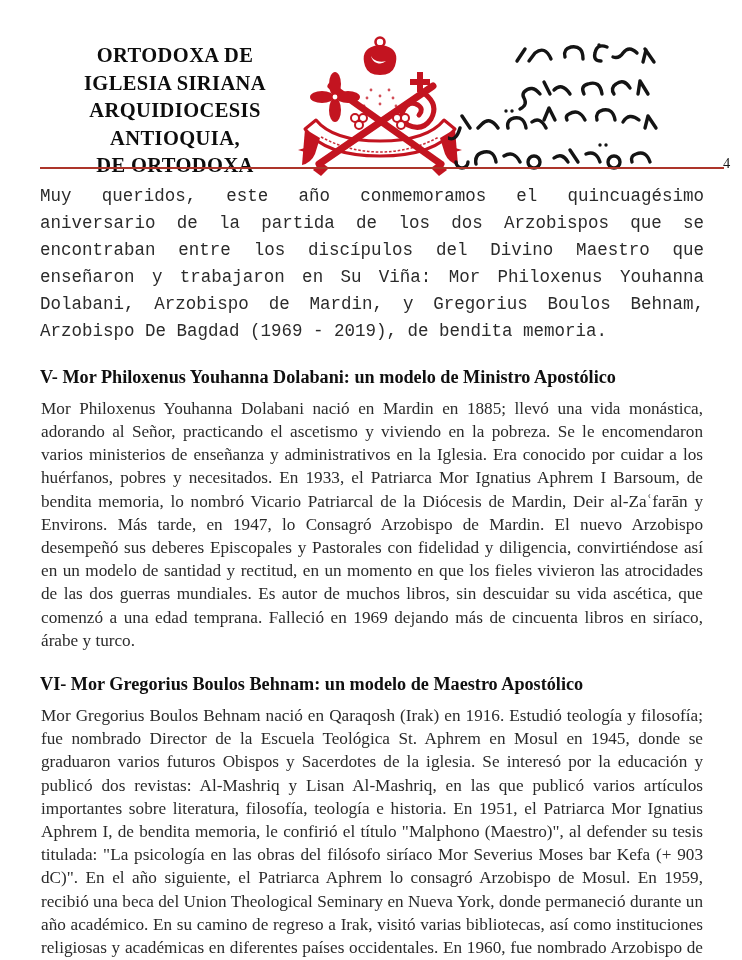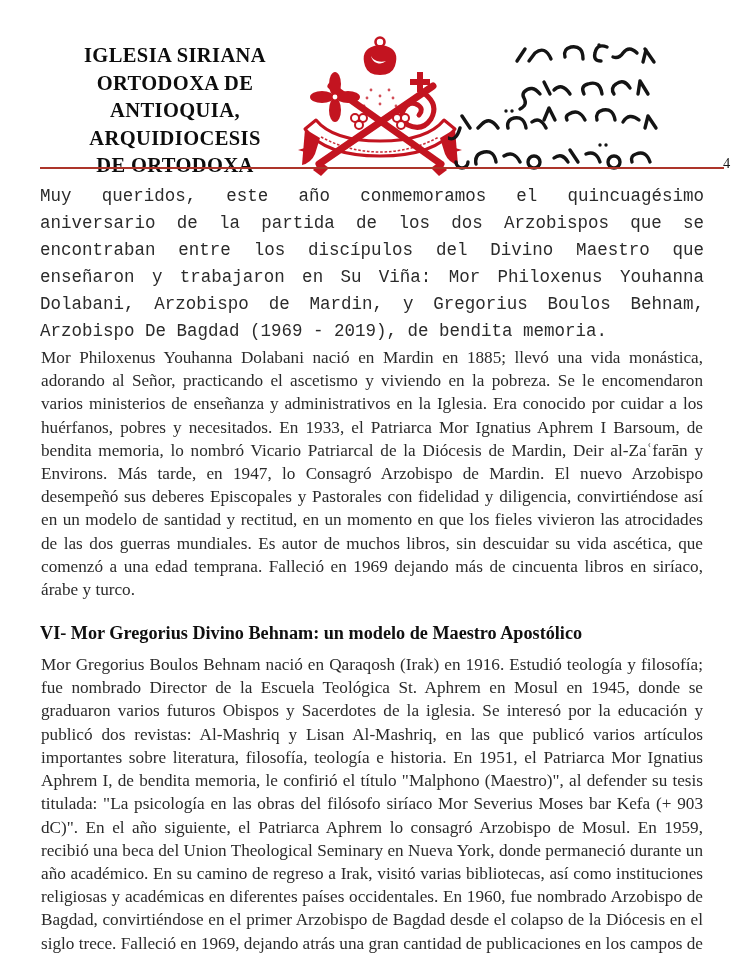--- a/index.html
+++ b/index.html
@@ -51,24 +51,24 @@
     font-size:17.2px;line-height:23.2px;
     text-align:justify;
   }
 </style>
 </head>
 <body>
 
 <div class="page">
 
   <div class="org-name">
+    <div>ORTODOXA DE</div>
     <div>IGLESIA SIRIANA</div>
-    <div>ORTODOXA DE</div>
+    <div>ARQUIDIOCESIS</div>
     <div>ANTIOQUIA,</div>
-    <div>ARQUIDIOCESIS</div>
     <div>DE ORTODOXA</div>
   </div>
 
   <div class="emblem">
     <svg width="166" height="142" viewBox="0 0 166 142" xmlns="http://www.w3.org/2000/svg">
 
       <path d="M8,95 q20,27 75,27 q55,0 75,-27 l-11,-9 q-17,21 -64,21 q-47,0 -64,-21 z" fill="#ffffff" stroke="#c31420" stroke-width="3" stroke-linejoin="round"></path>
       <path d="M8,95 l-3,36 q9,-2 13,-11 l5,-16 z" fill="#c31420"></path>
       <path d="M158,95 l3,36 q-9,-2 -13,-11 l-5,-16 z" fill="#c31420"></path>
       <path d="M24,103 q28,15 59,15 q31,0 59,-15" fill="none" stroke="#c31420" stroke-width="1.5" stroke-dasharray="2.6,1.8" opacity="0.9"></path>
@@ -143,19 +143,20 @@
       </g>
     </svg>
   </div>
 
   <div class="header-rule"></div>
   <div class="page-number">4</div>
 
   <div class="content">
     <p class="intro">Muy queridos, este año conmemoramos el quincuagésimo aniversario de la partida de los dos Arzobispos que se encontraban entre los discípulos del Divino Maestro que enseñaron y trabajaron en Su Viña: Mor Philoxenus Youhanna Dolabani, Arzobispo de Mardin, y Gregorius Boulos Behnam, Arzobispo De Bagdad (1969 - 2019), de bendita memoria.</p>
 
+    <h3 class="section-heading">V- Mor Philoxenus Youhanna Dolabani: un modelo de Ministro Apostólico</h3>
     <p class="section-text">Mor Philoxenus Youhanna Dolabani nació en Mardin en 1885; llevó una vida monástica, adorando al Señor, practicando el ascetismo y viviendo en la pobreza. Se le encomendaron varios ministerios de enseñanza y administrativos en la Iglesia. Era conocido por cuidar a los huérfanos, pobres y necesitados. En 1933, el Patriarca Mor Ignatius Aphrem I Barsoum, de bendita memoria, lo nombró Vicario Patriarcal de la Diócesis de Mardin, Deir al-Zaʿfarān y Environs. Más tarde, en 1947, lo Consagró Arzobispo de Mardin. El nuevo Arzobispo desempeñó sus deberes Episcopales y Pastorales con fidelidad y diligencia, convirtiéndose así en un modelo de santidad y rectitud, en un momento en que los fieles vivieron las atrocidades de las dos guerras mundiales. Es autor de muchos libros, sin descuidar su vida ascética, que comenzó a una edad temprana. Falleció en 1969 dejando más de cincuenta libros en siríaco, árabe y turco.</p>
 
-    <h3 class="section-heading">VI- Mor Gregorius Divino Behnam: un modelo de Maestro Apostólico</h3>
+    <h3 class="section-heading">VI- Mor Gregorius Boulos Behnam: un modelo de Maestro Apostólico</h3>
     <p class="section-text">Mor Gregorius Boulos Behnam nació en Qaraqosh (Irak) en 1916. Estudió teología y filosofía; fue nombrado Director de la Escuela Teológica St. Aphrem en Mosul en 1945, donde se graduaron varios futuros Obispos y Sacerdotes de la iglesia. Se interesó por la educación y publicó dos revistas: Al-Mashriq y Lisan Al-Mashriq, en las que publicó varios artículos importantes sobre literatura, filosofía, teología e historia. En 1951, el Patriarca Mor Ignatius Aphrem I, de bendita memoria, le confirió el título "Malphono (Maestro)", al defender su tesis titulada: "La psicología en las obras del filósofo siríaco Mor Severius Moses bar Kefa (+ 903 dC)". En el año siguiente, el Patriarca Aphrem lo consagró Arzobispo de Mosul. En 1959, recibió una beca del Union Theological Seminary en Nueva York, donde permaneció durante un año académico. En su camino de regreso a Irak, visitó varias bibliotecas, así como instituciones religiosas y académicas en diferentes países occidentales. En 1960, fue nombrado Arzobispo de Bagdad, convirtiéndose en el primer Arzobispo de Bagdad desde el colapso de la Diócesis en el siglo trece. Falleció en 1969, dejando atrás una gran cantidad de publicaciones en los campos de la historia, la literatura siríaca, la teología y la filosofía.</p>
   </div>
 
 </div>
 
 </body></html>

